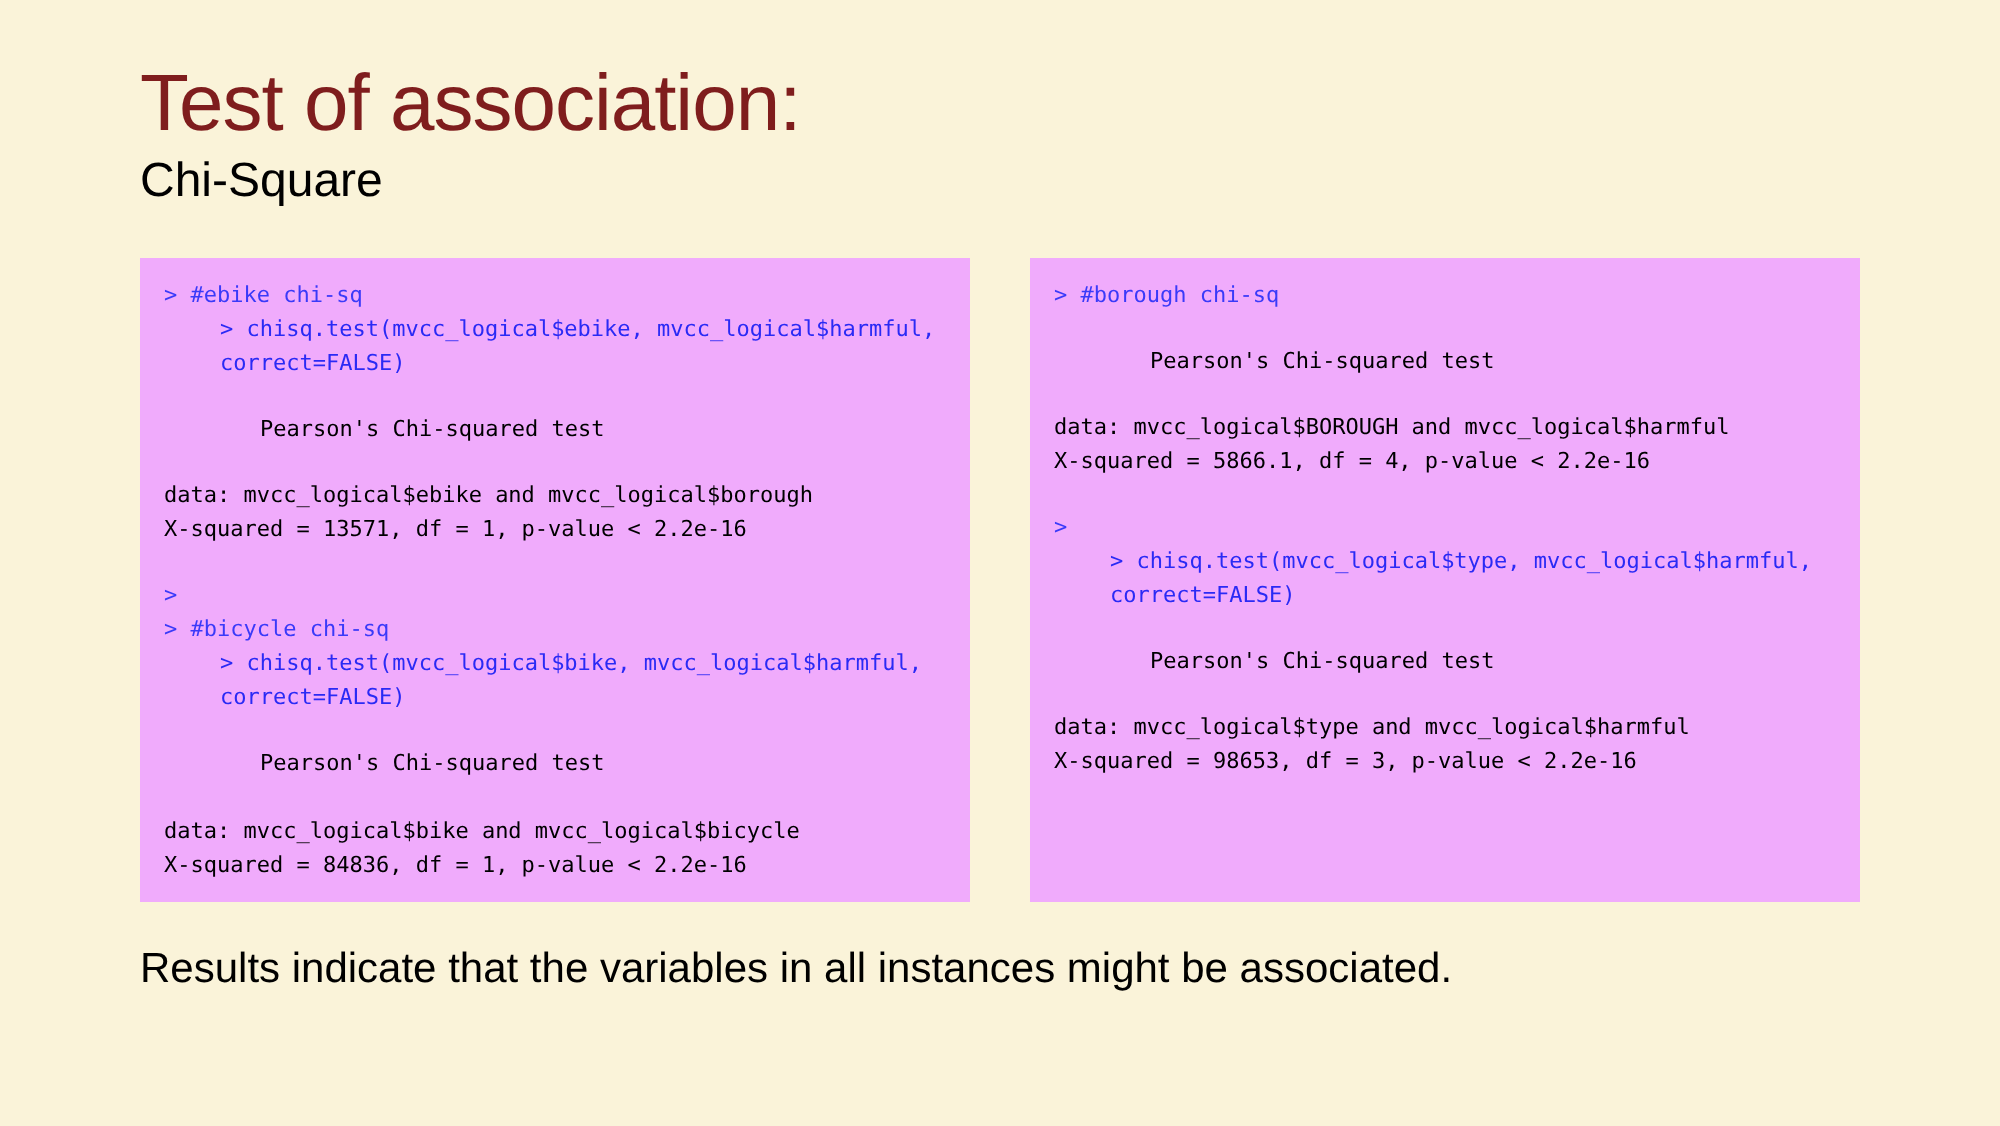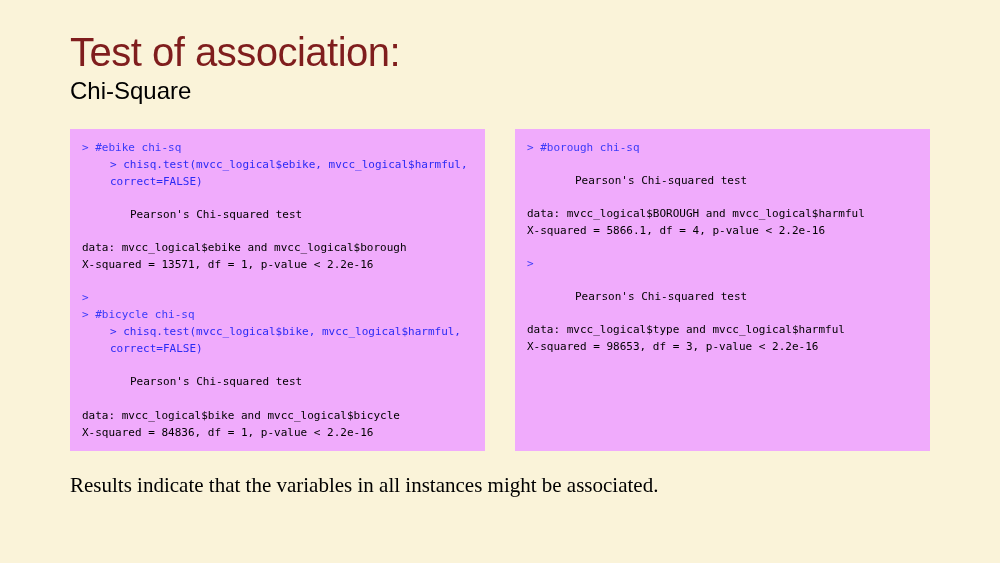--- a/index.html
+++ b/index.html
@@ -50,21 +50,21 @@
       color: #2a2af5;
       margin-left: 28px;
     }
     .indent {
       padding-left: 48px;
     }
     .blank {
       height: 16px;
     }
     .conclusion {
-      font-family: Liberation Serif, serif;
+      font-family: Liberation Sans, sans-serif;
       font-size: 21px;
       color: #000;
     }
   </style>
 </head>
 <body>
 
 <h1 class="title">Test of association:</h1>
 <h2 class="subtitle">Chi-Square</h2>
 
@@ -91,20 +91,21 @@
 
   <div class="panel">
     <div class="comment">&gt; #borough chi-sq</div>
     <div class="blank"></div>
     <div class="indent">Pearson's Chi-squared test</div>
     <div class="blank"></div>
     <div>data:  mvcc_logical$BOROUGH and mvcc_logical$harmful</div>
     <div>X-squared = 5866.1, df = 4, p-value &lt; 2.2e-16</div>
     <div class="blank"></div>
     <div class="comment">&gt;</div>
+    <div class="call">&gt; chisq.test(mvcc_logical$type, mvcc_logical$harmful, correct=FALSE)</div>
     <div class="blank"></div>
     <div class="indent">Pearson's Chi-squared test</div>
     <div class="blank"></div>
     <div>data:  mvcc_logical$type and mvcc_logical$harmful</div>
     <div>X-squared = 98653, df = 3, p-value &lt; 2.2e-16</div>
   </div>
 
 </div>
 
 <p class="conclusion">Results indicate that the variables in all instances might be associated.</p>

